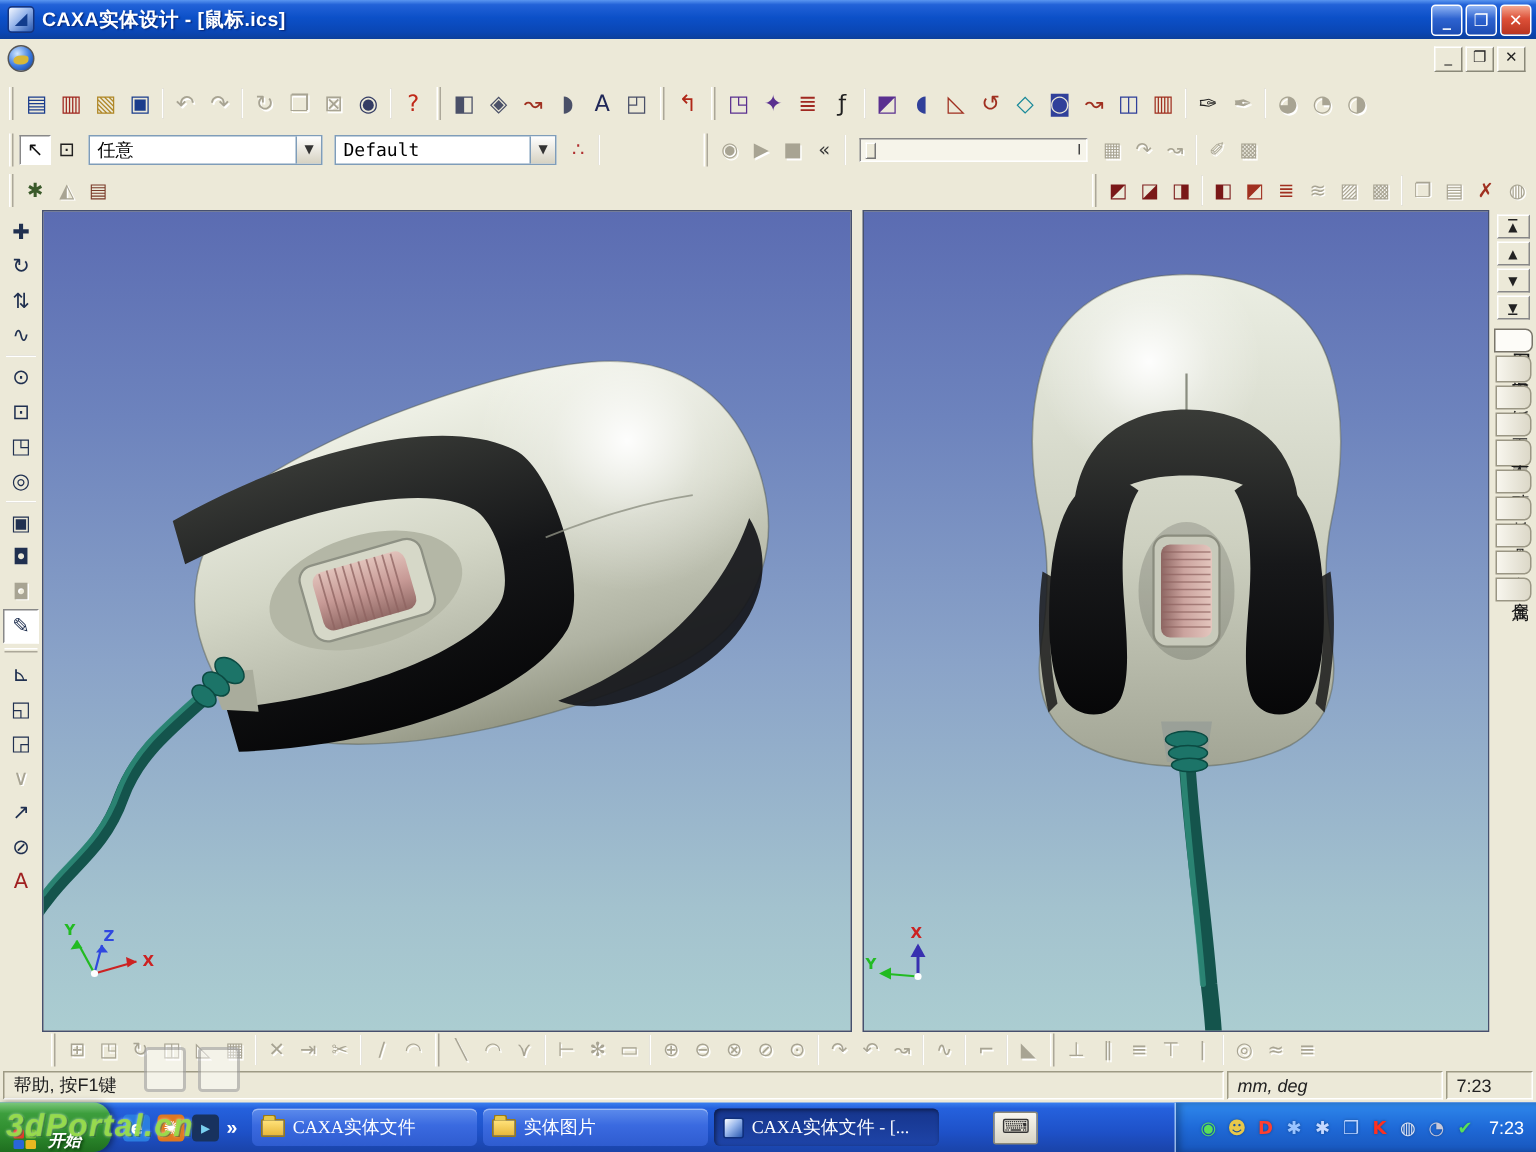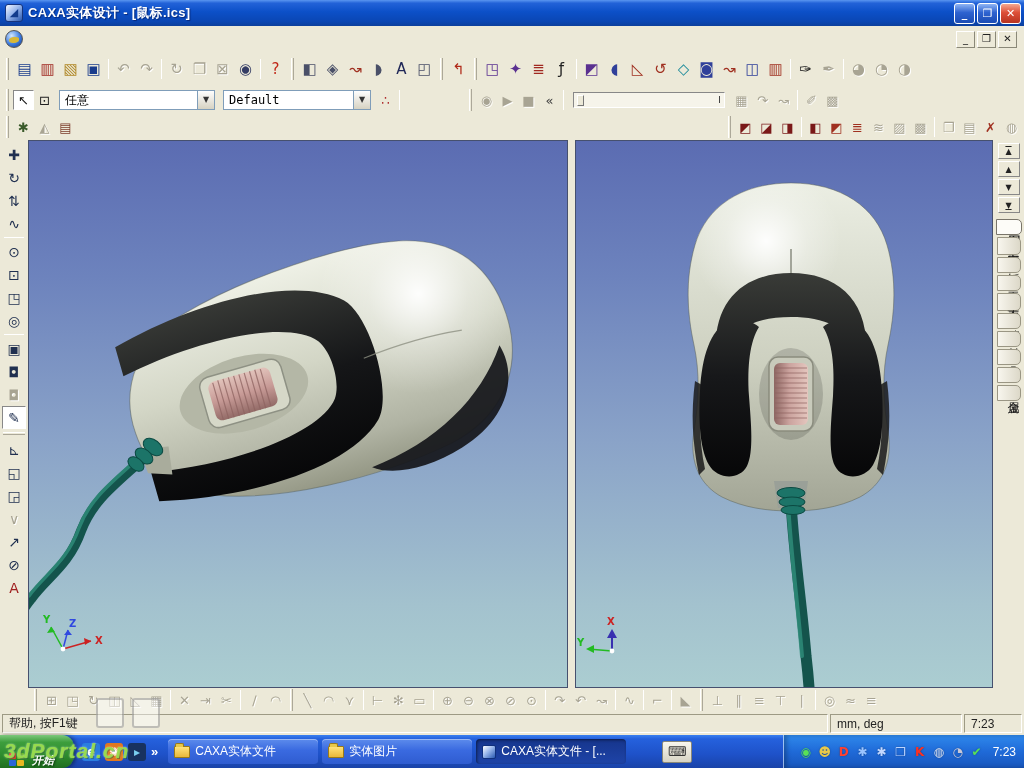--- a/index.html
+++ b/index.html
@@ -75,39 +75,39 @@
     border:1px solid;border-color:#fff #888 #888 #fff;background:#ece9d8;}
   .tbi.bar-top{text-decoration:overline;} .tbi.bar-bottom{text-decoration:underline;}
   .vtab{writing-mode:vertical-rl;text-orientation:upright;font-size:12px;padding:6px 0;width:24px;text-align:center;color:#1a1a1a;
     background:linear-gradient(90deg,#f8f6ee,#dcd8c8);border:1px solid #9a9684;border-radius:0 5px 5px 0;margin:1px 0;letter-spacing:1px;line-height:1.05;}
   .vtab.active{background:#fdfcf8;font-weight:bold;width:26px;border-color:#79756a;}
 
   
   .tb-bottom{position:absolute;left:0;top:688px;width:993px;height:24px;background:#ece9d8;display:flex;align-items:center;padding-left:30px;}
   .statusbar{position:absolute;left:0;top:712px;width:1024px;height:23px;background:#ece9d8;display:flex;gap:2px;padding:2px;font-size:12px;}
   .sb-panel{border:1px solid;border-color:#9d9a84 #fff #fff #9d9a84;display:flex;align-items:center;padding:0 6px;color:#222;}
-  .sb-help{flex:1;} .sb-size{width:262px;gap:12px;} .sb-units{width:132px;} .sb-time{width:58px;}
+  .sb-help{flex:1;} .sb-size{width:262px;gap:12px;} .sb-units{width:144px;font-style:italic;} .sb-time{width:58px;}
 
   .taskbar{position:absolute;left:0;top:735px;width:1024px;height:33px;display:flex;align-items:center;
     background:linear-gradient(180deg,#3a80f0 0%,#2561dd 12%,#1e51c8 60%,#1a43a8 100%);}
   .start-btn{height:33px;padding:0 20px 0 9px;border-radius:0 12px 12px 0;display:flex;align-items:flex-end;gap:6px;flex:none;
     background:linear-gradient(180deg,#7cc87c 0%,#3d9e3d 22%,#2e8c2e 60%,#1f6e1f 100%);
     color:#fff;font-weight:bold;font-style:italic;font-size:11px;text-shadow:1px 1px 2px #0a3a0a;box-shadow:2px 0 4px rgba(0,0,0,.45);}
   .win-flag{width:17px;height:15px;display:grid;grid-template-columns:7px 7px;grid-template-rows:6px 6px;gap:1px;flex:none;}
   .win-flag i{border-radius:1px;}
   .win-flag i:nth-child(1){background:#e23a2a;} .win-flag i:nth-child(2){background:#6ab82a;}
   .win-flag i:nth-child(3){background:#2a66d8;} .win-flag i:nth-child(4){background:#e8b820;}
   .ql{display:flex;align-items:center;gap:5px;padding:0 8px;flex:none;}
   .ql-ic{width:18px;height:18px;border-radius:3px;display:flex;align-items:center;justify-content:center;
     font-size:12px;font-weight:bold;color:#fff;font-family:"DejaVu Sans",sans-serif;}
   .ql-more{color:#fff;font-size:13px;font-weight:bold;}
   .task{width:150px;height:25px;margin:0 2px;border-radius:4px;display:flex;align-items:center;gap:5px;padding:0 6px;color:#fff;font-size:12px;flex:none;
     background:linear-gradient(180deg,#5d8cec 0%,#3a6ae0 45%,#2f5cd0 100%);box-shadow:inset 0 1px 0 rgba(255,255,255,.4);}
   .task.active{background:linear-gradient(180deg,#16358c 0%,#1e44a8 100%);box-shadow:inset 1px 1px 3px rgba(0,0,0,.5);}
-  .task .lbl{white-space:nowrap;overflow:hidden;}
+  .task .lbl{white-space:nowrap;overflow:hidden;font-family:Liberation Serif, serif;}
   .folder-ic{width:16px;height:12px;background:linear-gradient(180deg,#ffe27a,#e8b83a);border:1px solid #9a7a18;border-radius:1px;position:relative;flex:none;}
   .folder-ic::before{content:"";position:absolute;top:-4px;left:0;width:7px;height:3px;background:#e8c84a;border:1px solid #9a7a18;border-bottom:none;border-radius:2px 2px 0 0;}
   .caxa-ic{width:14px;height:14px;border-radius:2px;border:1px solid #10307c;flex:none;
     background:linear-gradient(135deg,#fff 0%,#9ab8ec 45%,#2858b0 100%);}
   .kbd-btn{width:30px;height:22px;margin-left:34px;flex:none;background:linear-gradient(180deg,#f8f6ee,#d8d4c4);
     border:1px solid #8a8878;border-radius:2px;display:flex;align-items:center;justify-content:center;font-size:13px;color:#333;font-family:"DejaVu Sans",sans-serif;}
   .tray{margin-left:auto;height:33px;display:flex;align-items:center;gap:3px;padding:0 8px 0 14px;
     background:linear-gradient(180deg,#2f89ec 0%,#1f6ad8 50%,#1856bc 100%);
     border-left:1px solid rgba(255,255,255,.55);box-shadow:inset 3px 0 4px rgba(0,0,0,.25);}
   .tray-ic{width:16px;height:16px;display:flex;align-items:center;justify-content:center;font-size:12px;font-weight:bold;

